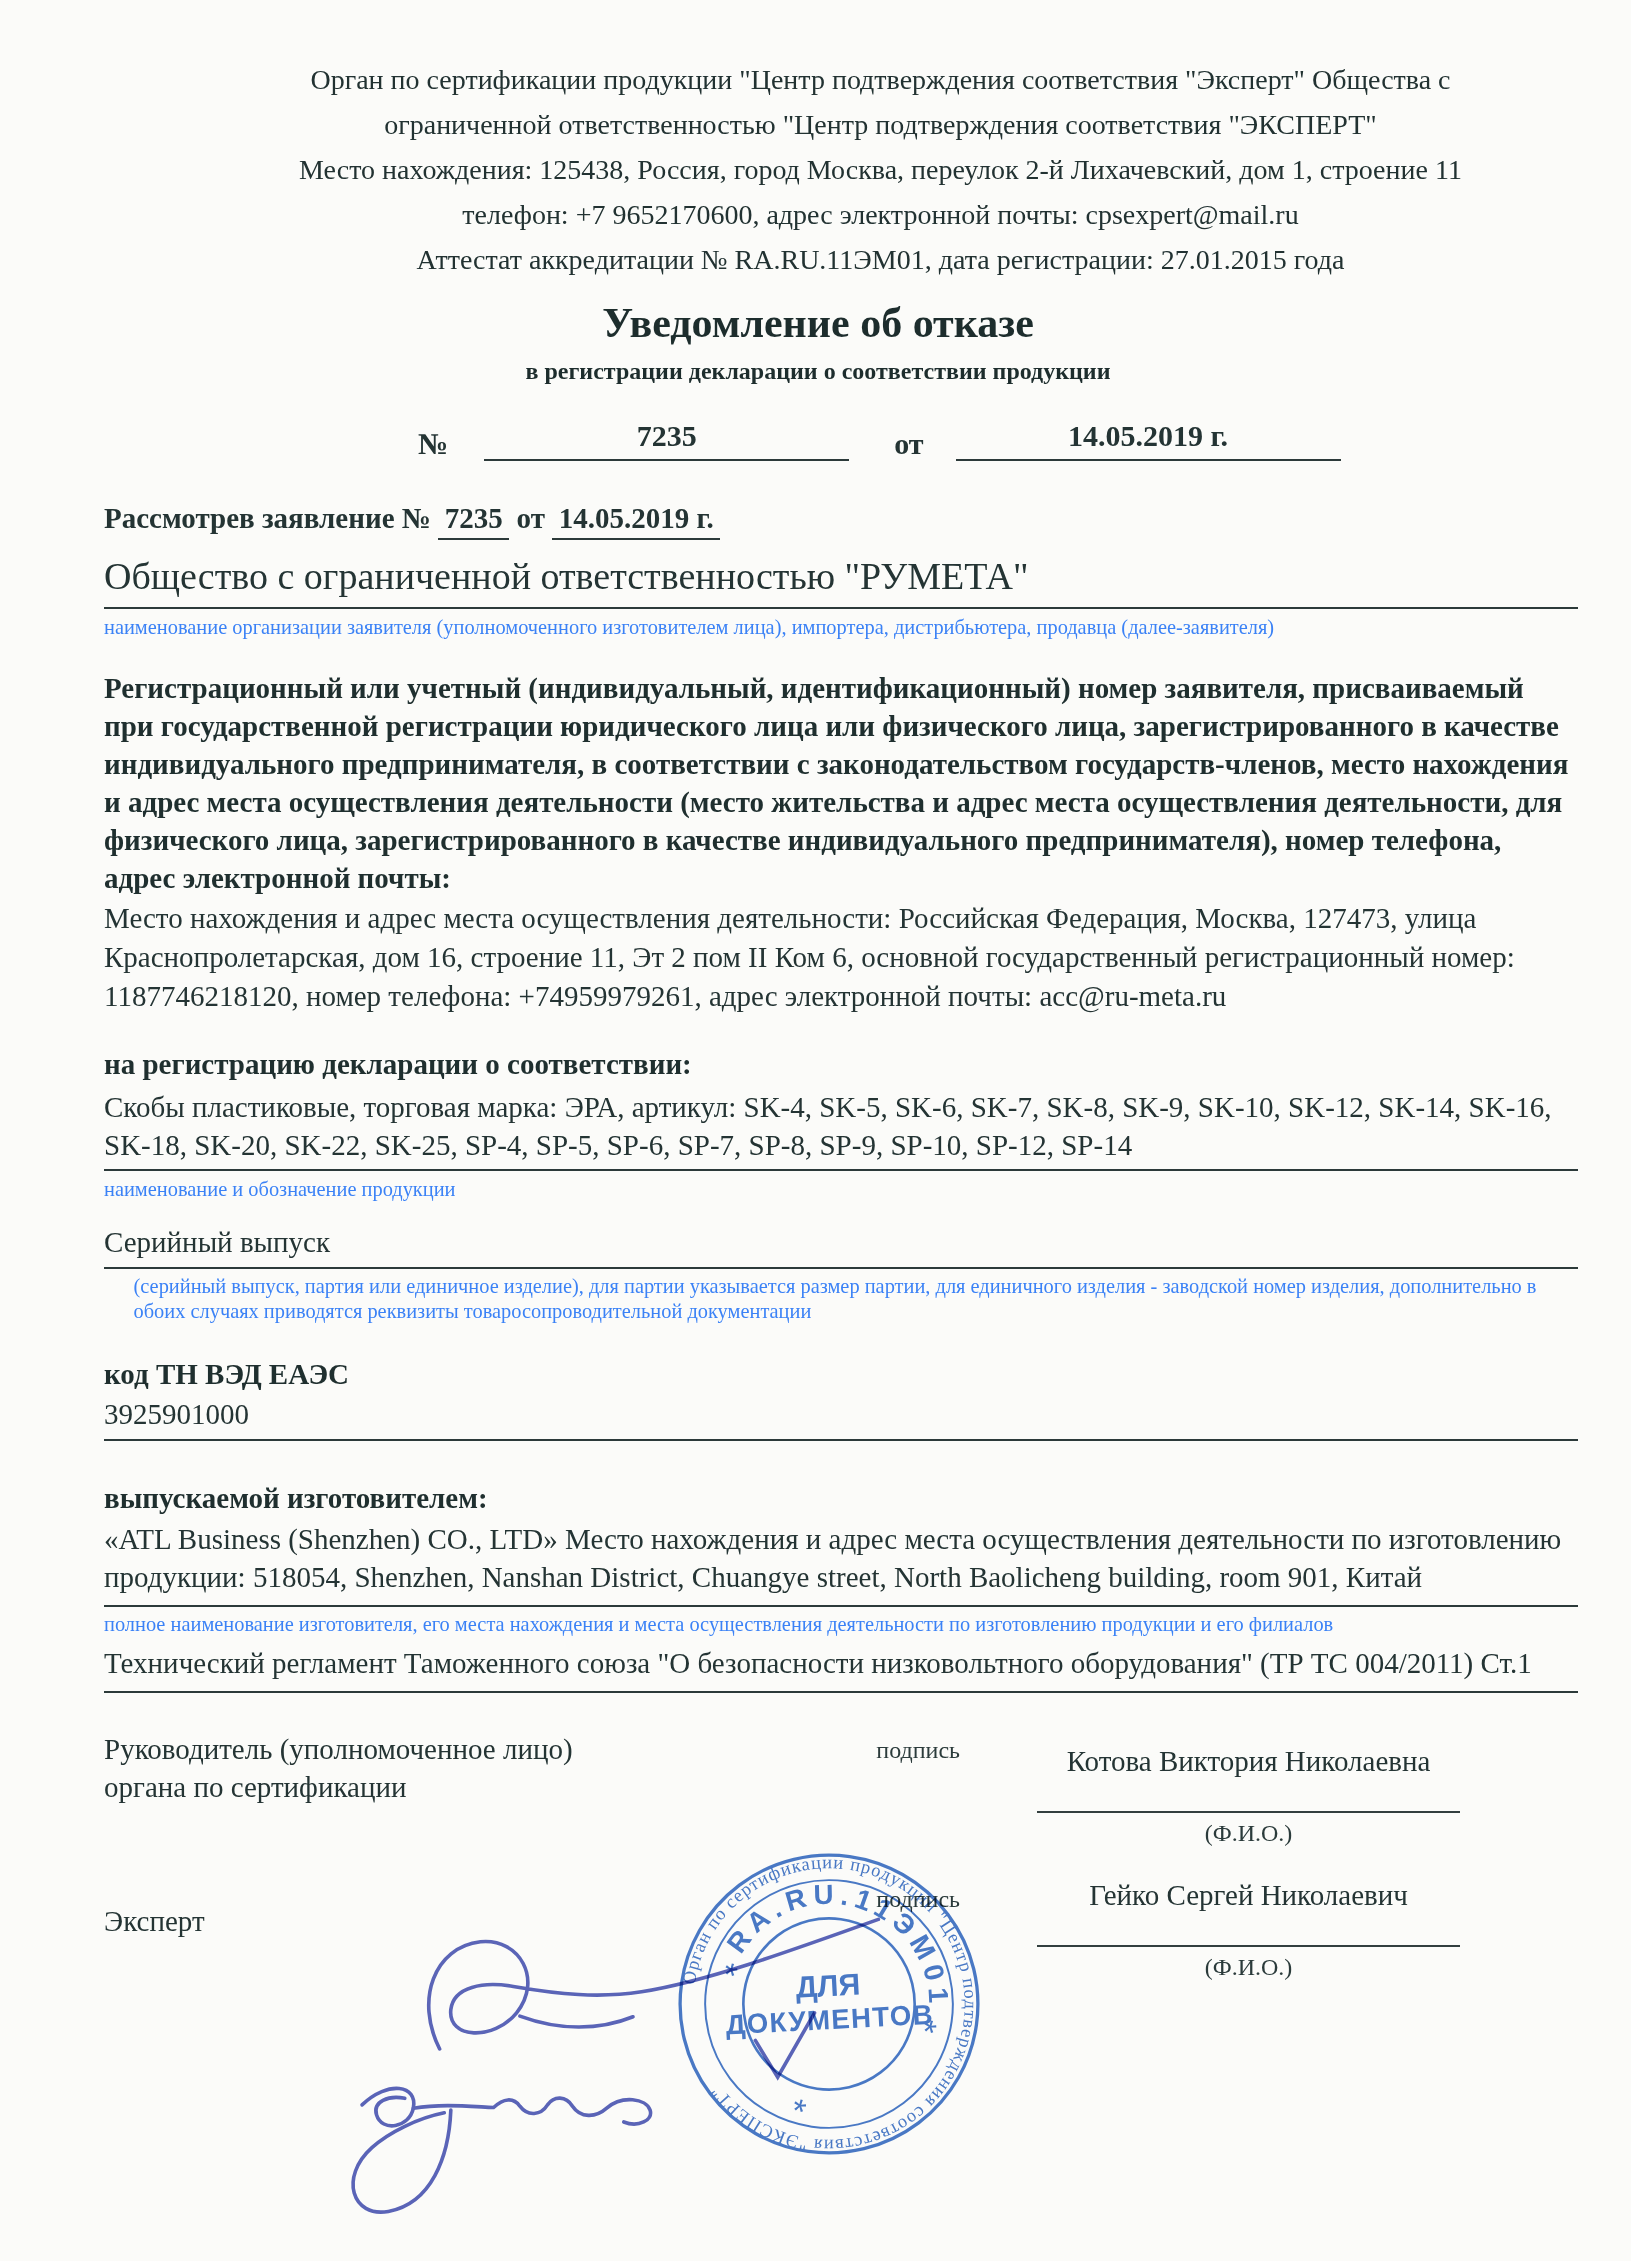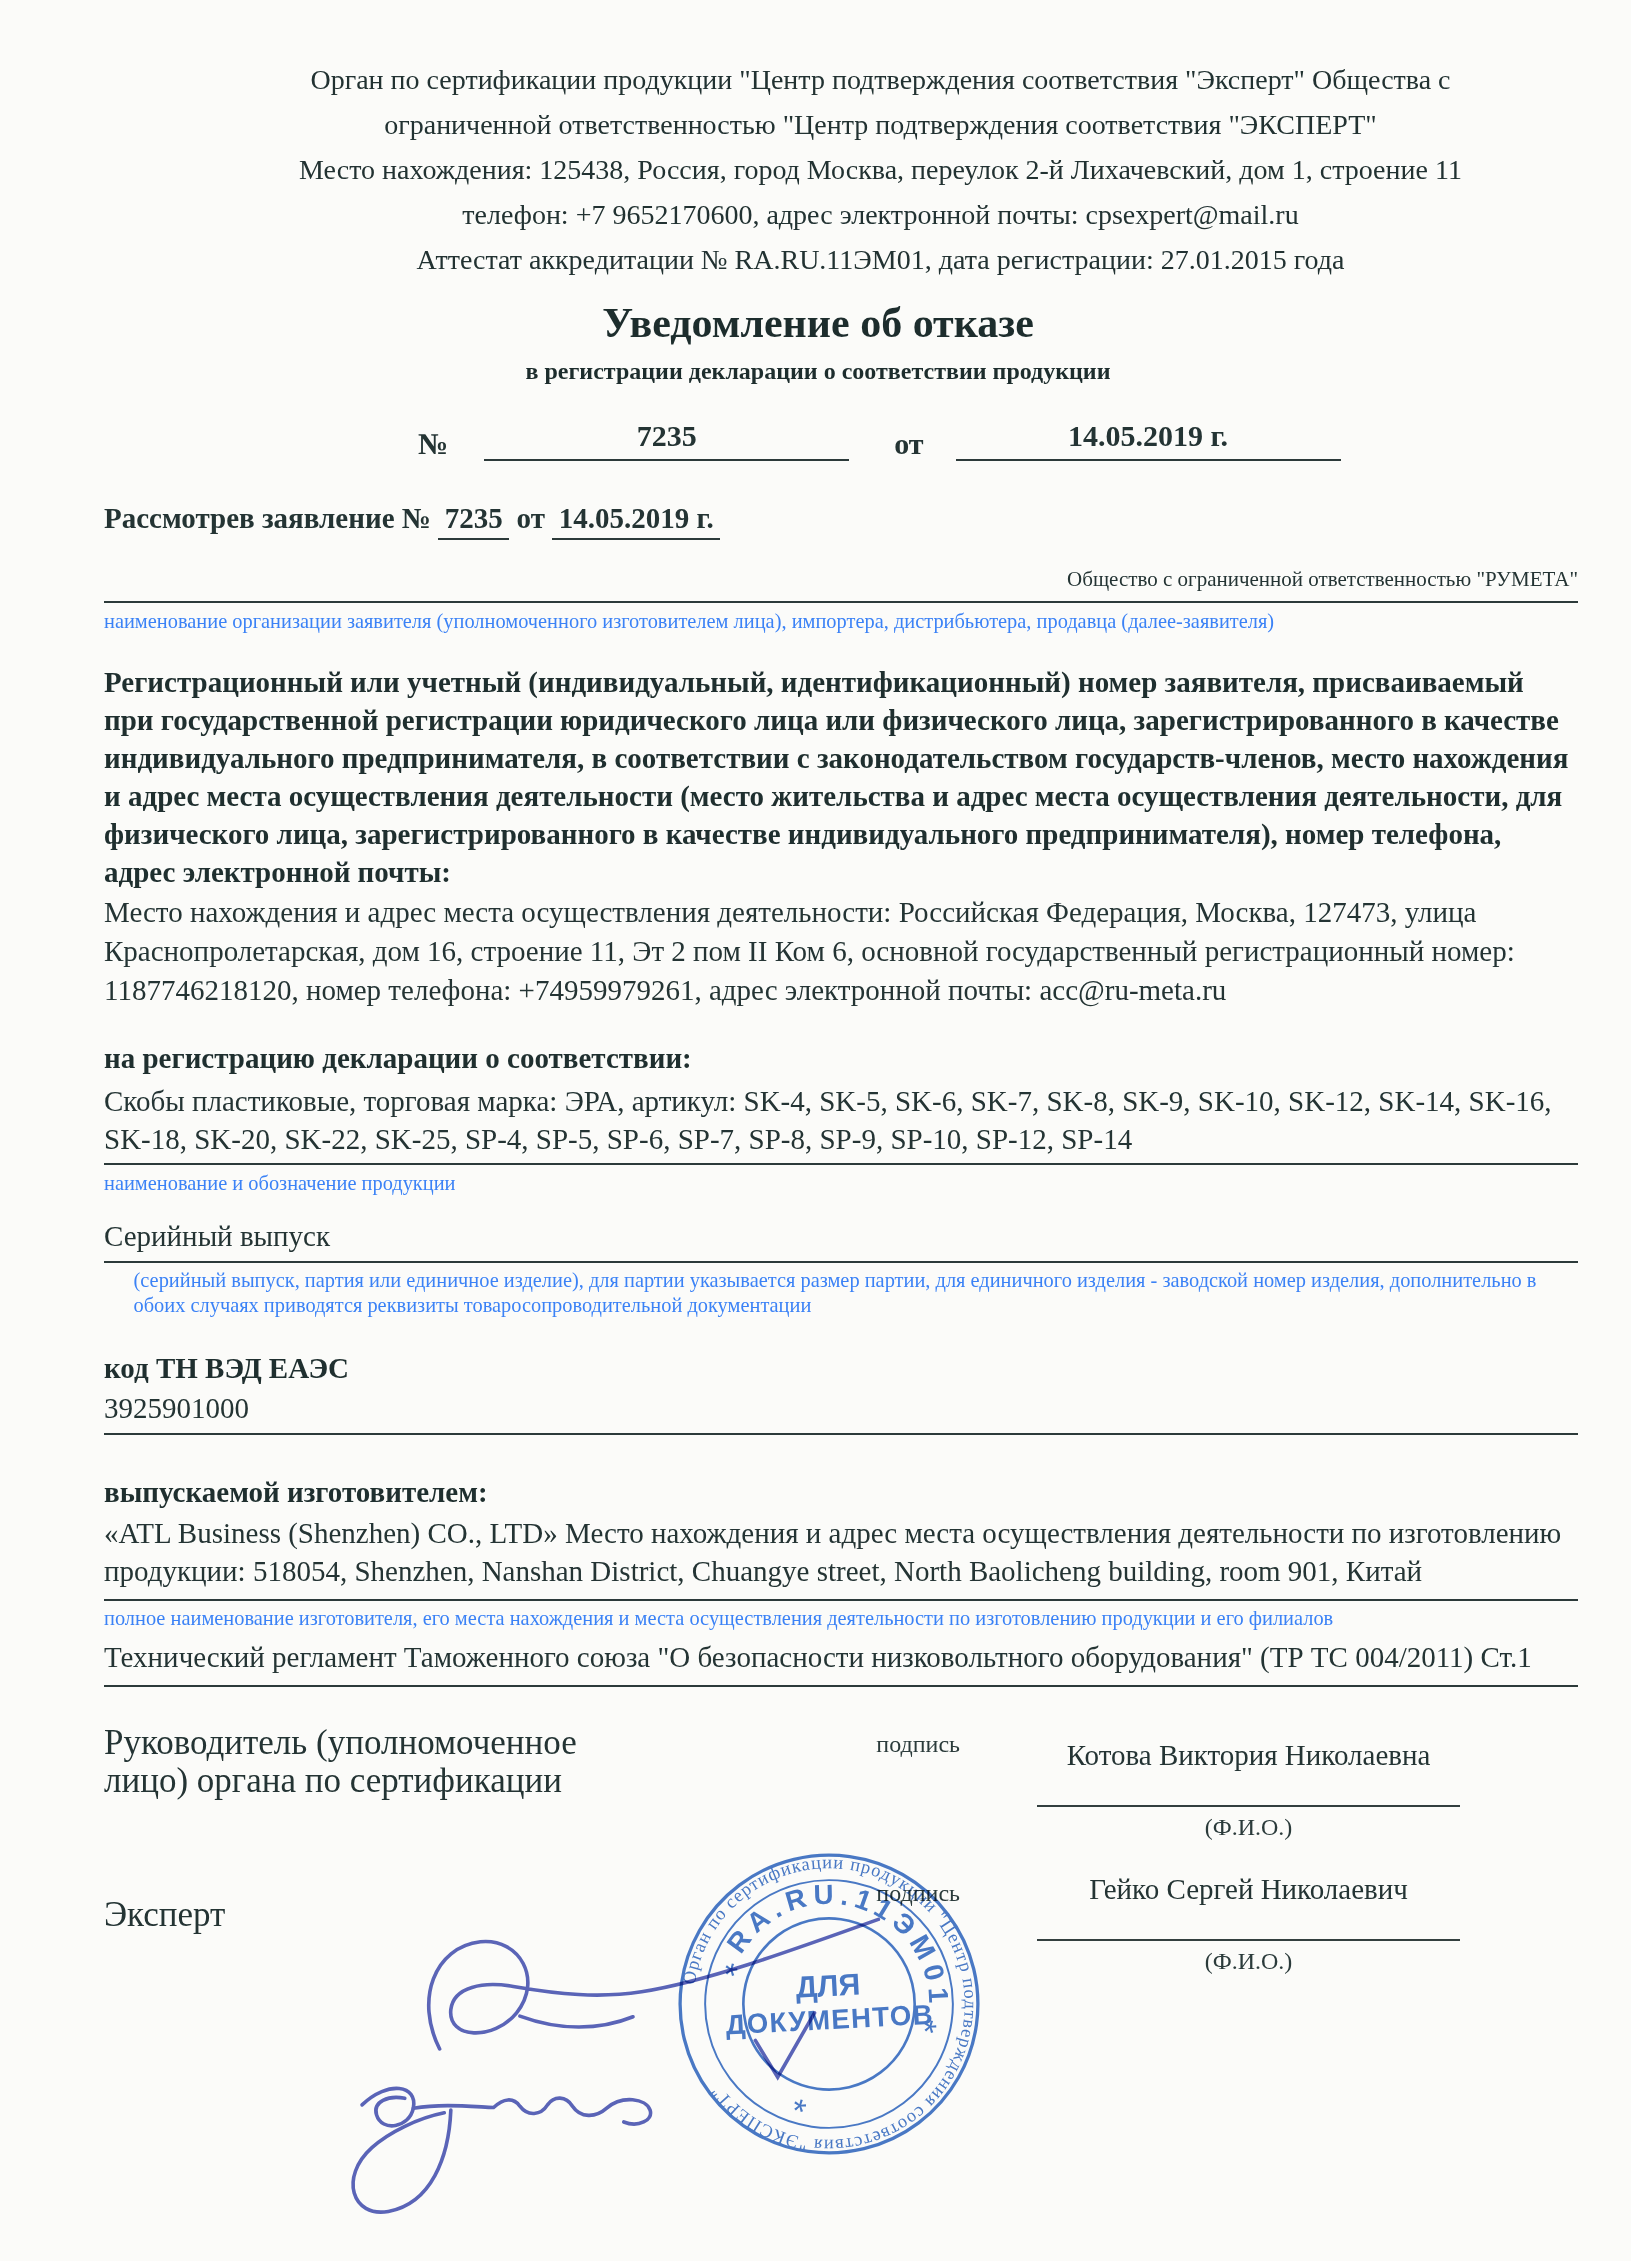--- a/index.html
+++ b/index.html
@@ -21,21 +21,21 @@
   .numrow .slot1 { width:365px; margin-left:36px; text-align:center; border-bottom:2.6px solid #2c3a3a; padding-bottom:6.6px; }
   .numrow .ot   { margin-left:45px; }
   .numrow .slot2 { width:385px; margin-left:32px; text-align:center; border-bottom:2.6px solid #2c3a3a; padding-bottom:6.6px; }
 
   .reviewed { margin-top:41px; font-size:29px; font-weight:bold; }
   .u { border-bottom:2.6px solid #2c3a3a; padding:0 6.6px 4px 6.6px; }
 
   .fieldline { border-bottom:2.6px solid #2c3a3a; }
   .caption { text-align:left; font-size:20.4px; line-height:25px; color:#3b82f6; margin-top:5.3px; }
 
-  .applicant { margin-top:32px; text-align:right; font-size:21px; padding-bottom:9.2px; }
+  .applicant { margin-top:19px; text-align:left; font-size:38px; padding-bottom:9.2px; }
 
   .para-bold { margin-top:29px; font-size:29px; font-weight:bold; line-height:38px; color:#1f2f2f; }
   .para { font-size:29px; line-height:39px; margin-top:2.6px; }
 
   .product-heading { margin-top:32px; font-size:29px; font-weight:bold; color:#1f2f2f; }
   .product-desc { font-size:29px; line-height:38px; margin-top:7px; padding-bottom:5.3px; }
 
   .series-value { margin-top:24px; font-size:29px; padding-bottom:8px; }
   .series-caption { max-width:1415px; margin:5.3px auto 0 auto; }
 
@@ -44,21 +44,21 @@
 
   .mfr-label { margin-top:41px; font-size:29px; font-weight:bold; color:#1f2f2f; }
   .mfr-text { font-size:29px; line-height:38px; margin-top:5.3px; padding-bottom:9px; }
 
   .decision-bold { margin-top:72px; font-size:29px; font-weight:bold; line-height:39px; color:#1f2f2f; }
   .decision-reason { font-size:29px; line-height:38px; margin-top:6.6px; padding-bottom:9.2px; }
 
   .sig-block { margin-top:37px; }
   .sig-row { display:grid; grid-template-columns:481px 375px 500px; }
   .sig-row + .sig-row { margin-top:32px; }
-  .rolecell { font-size:35px; line-height:38px; display:flex; flex-direction:column; justify-content:flex-end; padding-bottom:41px; }
+  .rolecell { font-size:29px; line-height:38px; display:flex; flex-direction:column; justify-content:flex-end; padding-bottom:41px; }
   .linecell { display:flex; flex-direction:row; justify-content:flex-end; }
   .linecell .rule { border-bottom:2.6px solid #333f3f; }
   .linecell .cap { text-align:center; font-size:24px; margin-top:6.6px; color:#2b3b3b; }
   .namecell { margin-left:77px; display:flex; flex-direction:column; justify-content:flex-end; text-align:center; }
   .namecell .name { font-size:29px; padding-bottom:33px; }
   .namecell .rule { border-bottom:2.6px solid #333f3f; }
   .namecell .cap { text-align:center; font-size:24px; margin-top:6.6px; color:#2b3b3b; }
 
   .stamp { position:absolute; left:661px; top:1836px; width:336px; height:336px; mix-blend-mode:multiply; opacity:.92; }
   .signatures { position:absolute; left:283px; top:1901px; width:750px; height:342px; mix-blend-mode:multiply; }

